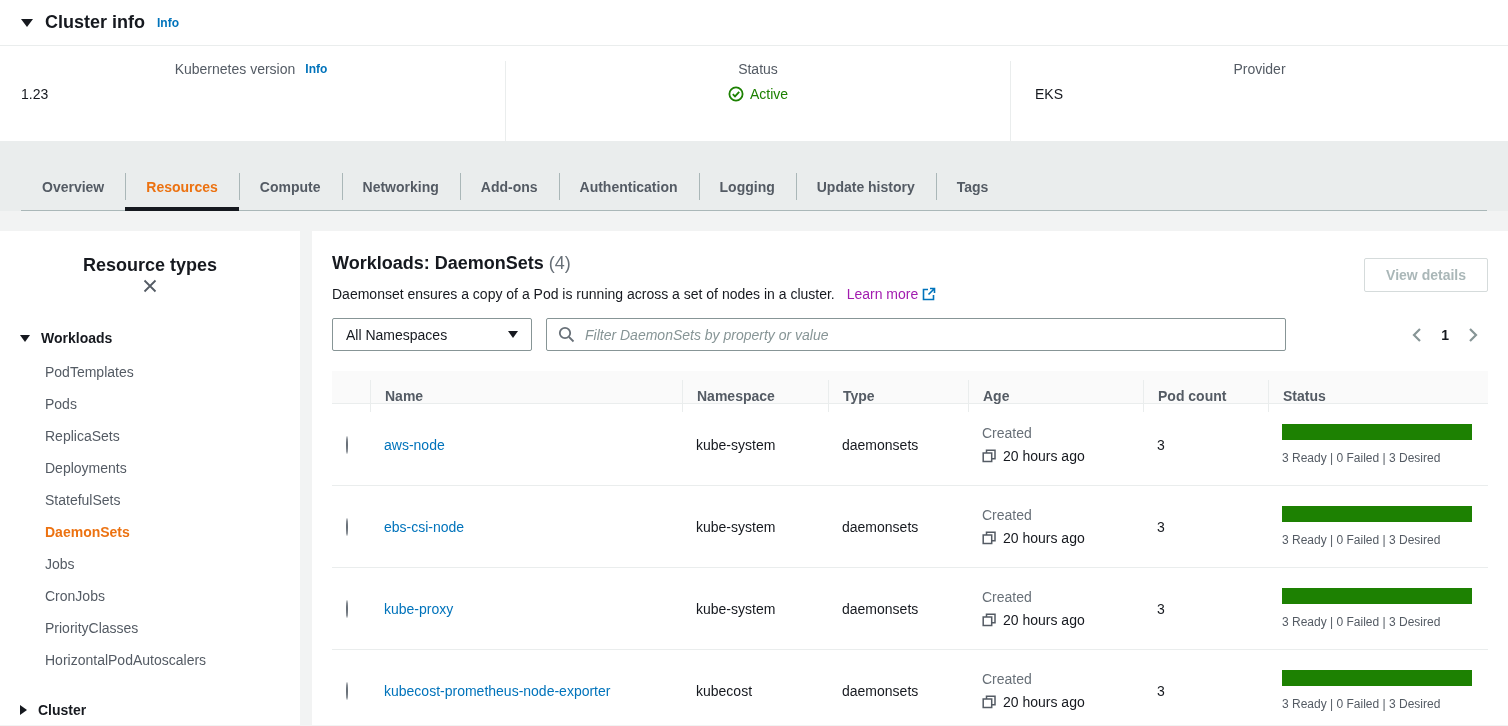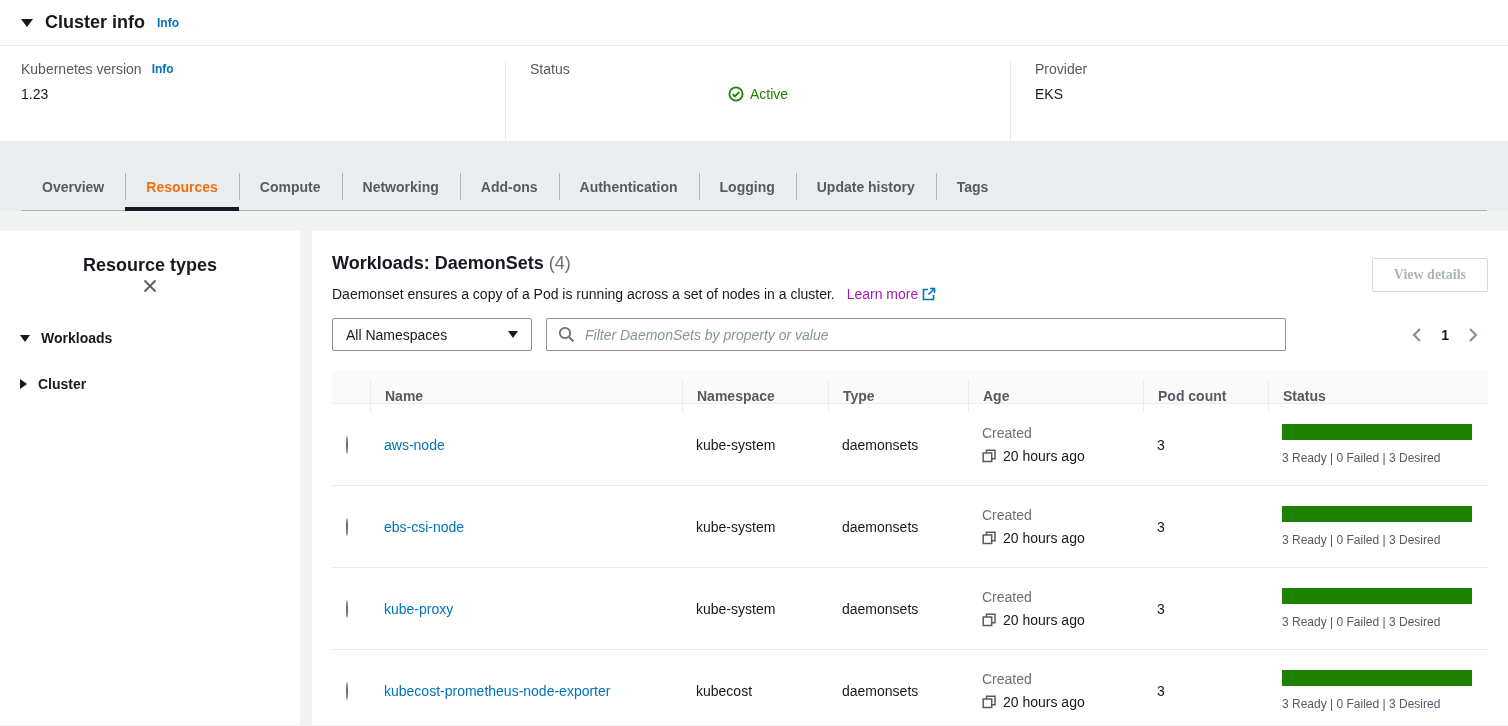--- a/index.html
+++ b/index.html
@@ -16,21 +16,21 @@
   .cluster-header { display:flex; align-items:center; gap:12px; height:46px; padding:0 21px; border-bottom:1px solid #eaeded; }
   .tri-down { width:0; height:0; border-left:6px solid transparent; border-right:6px solid transparent; border-top:8px solid #16191f; }
   .tri-right { width:0; height:0; border-top:6px solid transparent; border-bottom:6px solid transparent; border-left:8px solid #16191f; }
   .cluster-title { font-size:18px; font-weight:bold; }
   .info-link { color:#0073bb; font-size:12px; font-weight:bold; cursor:pointer; }
   .info-grid { display:flex; padding:15px 0 0; height:95px; background:#fff; }
   .info-col { padding:0 24px 0 21px; }
   .info-col.c1 { width:505px; }
   .info-col.c2 { width:505px; border-left:1px solid #eaeded; padding-left:24px; }
   .info-col.c3 { flex:1; border-left:1px solid #eaeded; padding-left:24px; }
-  .info-label { color:#545b64; margin-bottom:9px; display:flex; align-items:center; gap:10px; }
+  .info-label { color:#545b64; margin-bottom:9px; display:flex; align-items:center; gap:10px;justify-content:center; }
   .status-active { display:flex; align-items:center; gap:6px; color:#1d8102;justify-content:center; }
 
   
   .tab-band { background:#eaeded; padding:22px 21px 0; }
   .tabs { display:flex; border-bottom:1px solid #aab7b8; }
   .tab { position:relative; display:flex; align-items:center; height:47px; padding:0 21px; font-weight:bold; color:#545b64; cursor:pointer; }
   .tab:not(:first-child)::before { content:''; position:absolute; left:0; top:10px; bottom:10px; width:1px; background:#aab7b8; }
   .tab.active { color:#ec7211; }
   .tab.active::after { content:''; position:absolute; left:0; right:0; bottom:-1px; height:4px; background:#16191f; }
 
@@ -52,21 +52,21 @@
   .tree-item.selected { color:#ec7211; font-weight:bold; }
   .tree-group.spaced { margin-top:22px; }
 
   
   .main-header { display:flex; justify-content:space-between; align-items:center; }
   .main-title { font-size:18px; font-weight:bold; padding-top:6px; }
   .main-title .count { color:#687078; font-weight:normal; }
   .main-desc { margin-top:12px; }
   .learn-more { color:#a21caf; margin-left:8px; cursor:pointer; }
   .ext-icon { vertical-align:-2px; margin-left:4px; }
-  .btn-disabled { border:1px solid #d5dbdb; background:#fff; color:#aab7b8; font-weight:bold; font-size:14px; font-family:Liberation Serif, serif; padding:8px 21px; border-radius:2px; cursor:default; }
+  .btn-disabled { border:1px solid #d5dbdb; background:#fff; color:#aab7b8; font-weight:bold; font-size:14px; font-family:Liberation Sans, sans-serif; padding:8px 21px; border-radius:2px; cursor:default; }
 
   
   .controls { display:flex; align-items:center; margin-top:16px; }
   .ns-select { width:200px; height:33px; border:1px solid #879596; border-radius:2px; background:#fff; display:flex; align-items:center; justify-content:space-between; padding:0 13px; cursor:pointer; flex:none; }
   .ns-select .caret { width:0; height:0; border-left:5px solid transparent; border-right:5px solid transparent; border-top:7px solid #16191f; }
   .search-box { width:740px; height:33px; border:1px solid #879596; border-radius:2px; background:#fff; margin-left:14px; display:flex; align-items:center; gap:8px; padding:0 11px; flex:none; }
   .search-box input { border:none; outline:none; flex:1; font-family:inherit; font-size:14px; font-style:italic; color:#16191f; background:transparent; }
   .search-box input::placeholder { color:#879596; font-style:italic; }
   .pagination { margin-left:auto; display:flex; align-items:center; gap:17px; padding-right:8px; }
   .page-number { font-weight:bold; }
@@ -150,20 +150,32 @@
         <svg width="16" height="16" viewBox="0 0 16 16">
           <path d="M2.5 2.5 L13.5 13.5 M13.5 2.5 L2.5 13.5" stroke="#545b64" stroke-width="1.8" fill="none"></path>
         </svg>
       </button>
     </div>
     <div class="tree">
       <div class="tree-group">
         <span class="tri-down"></span>
         <span>Workloads</span>
       </div>
+      <ul class="tree-items">
+        <li class="tree-item">PodTemplates</li>
+        <li class="tree-item">Pods</li>
+        <li class="tree-item">ReplicaSets</li>
+        <li class="tree-item">Deployments</li>
+        <li class="tree-item">StatefulSets</li>
+        <li class="tree-item selected">DaemonSets</li>
+        <li class="tree-item">Jobs</li>
+        <li class="tree-item">CronJobs</li>
+        <li class="tree-item">PriorityClasses</li>
+        <li class="tree-item">HorizontalPodAutoscalers</li>
+      </ul>
       <div class="tree-group spaced">
         <span class="tri-right"></span>
         <span>Cluster</span>
       </div>
       <div class="tree-group spaced">
         
         
       </div>
     </div>
   </div>

